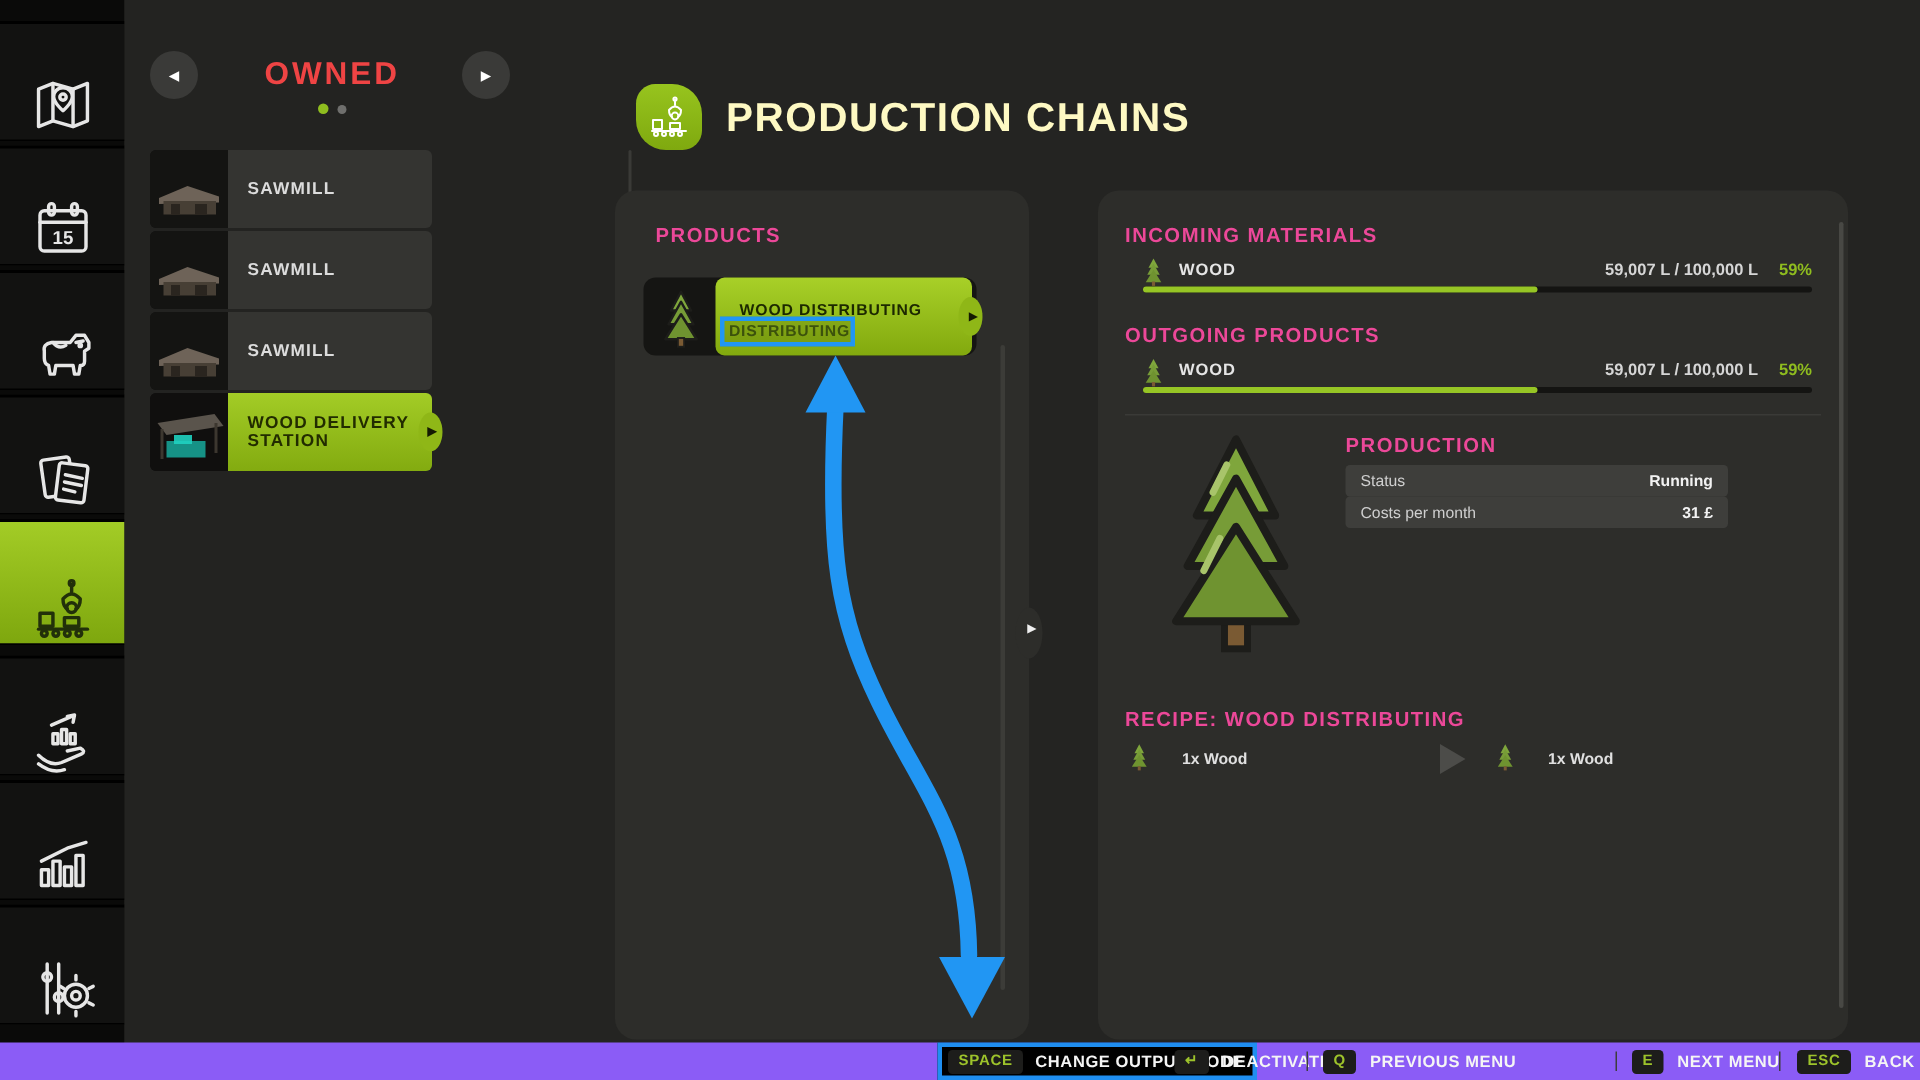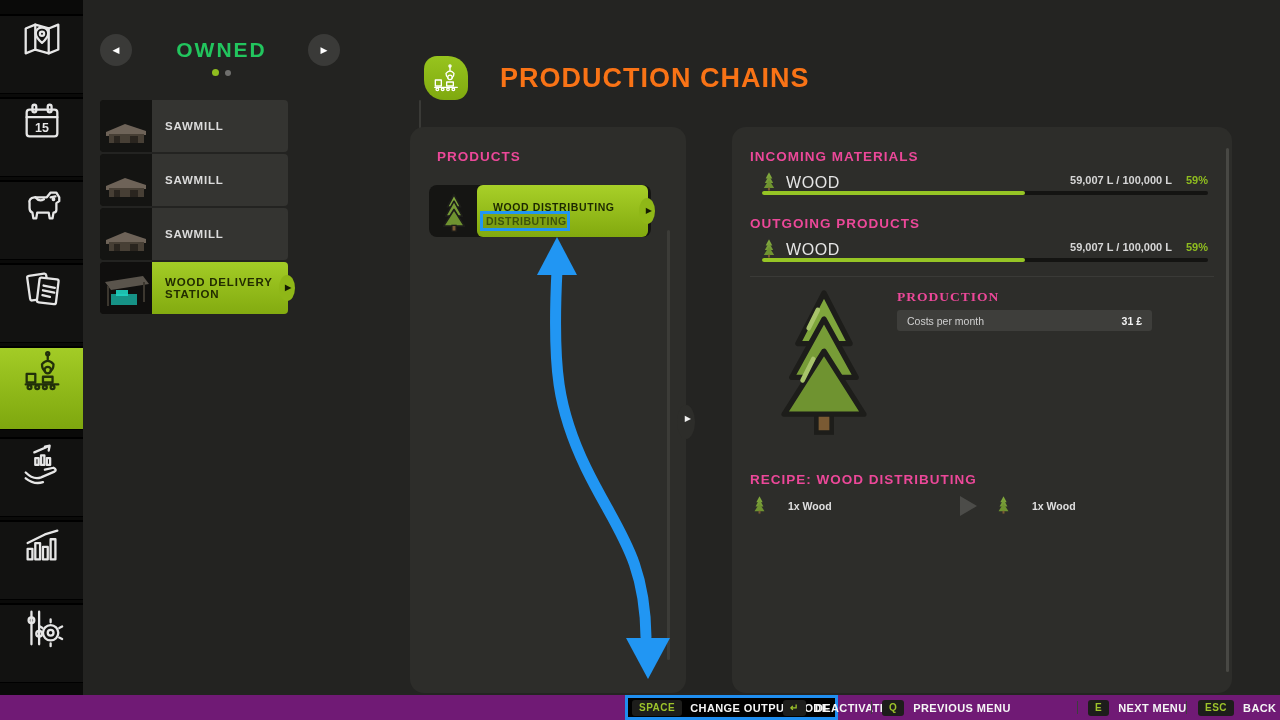--- a/index.html
+++ b/index.html
@@ -6,50 +6,50 @@
   html,body { background:#000; }
   #screen {
     position:relative; width:1280px; height:720px; overflow:hidden;
     background:#242422;
     font-family:"Liberation Sans", sans-serif;
   }
   
   #sidebar { position:absolute; left:0; top:0; width:83px; height:720px; background:#0a0a09; }
   .side-tile {
     position:absolute; left:0; width:83px; height:80px; background:#121211;
-    display:flex; align-items:flex-start; justify-content:center;
+    display:flex; align-items:flex-end; justify-content:center;
     border-top:2px solid #000; border-bottom:1px solid #000;
   }
   .side-tile svg { width:46px; height:46px; stroke:#e6e6e6; fill:none; stroke-width:2.4; stroke-linecap:round; stroke-linejoin:round; }
   .side-tile.active { background:linear-gradient(180deg,#a3cc26,#7ea70e); height:84px; }
   .side-tile.active svg { stroke:#22300a; }
   .side-tab-arrow { position:absolute; right:-8px; top:50%; transform:translateY(-50%); font-size:8px; color:#101505; line-height:1; }
   
   #owned-col { position:absolute; left:83px; top:0; width:277px; height:720px; background:#232321; }
   .pager-btn { position:absolute; top:34px; width:32px; height:32px; border-radius:50%; background:#3a3a38; display:flex; align-items:center; justify-content:center; color:#fff; font-size:9px; }
-  #owned-title { position:absolute; top:38px; left:0; width:277px; text-align:center; color:#22c55e; font-size:21px; font-weight:bold; letter-spacing:2px; }
+  #owned-title { position:absolute; top:38px; left:0; width:277px; text-align:center; color:#ef4444; font-size:21px; font-weight:bold; letter-spacing:2px; }
   #owned-dots { position:absolute; top:69px; left:0; width:277px; display:flex; justify-content:center; gap:6px; }
   .dot { width:7px; height:7px; border-radius:50%; }
   .dot.on { background:#8fbd1f; }
   .dot.off { background:#6f6f6d; width:6px; height:6px; margin-top:1px; }
   .owned-item { position:absolute; left:17px; width:188px; height:52px; display:flex; border-radius:4px; overflow:visible; }
   .owned-thumb { width:52px; height:52px; border-radius:4px 0 0 4px; background:#141412; flex:none; overflow:hidden; }
   .owned-label {
     flex:1; background:#343431; border-radius:0 4px 4px 0; display:flex; align-items:center;
     padding-left:13px; color:#dcdcdc; font-size:11.5px; font-weight:bold; letter-spacing:0.8px;
   }
   .owned-item.selected .owned-label { background:linear-gradient(180deg,#a3cc26,#83ab10); color:#222c00; position:relative; }
   .item-bump { position:absolute; right:-7px; top:50%; transform:translateY(-50%); width:16px; height:26px; border-radius:50%; background:#8fb717; }
   .item-arrow { position:absolute; right:-4px; top:50%; transform:translateY(-50%); font-size:8px; color:#141a02; line-height:1; }
   #owned-scroll { position:absolute; left:336px; top:100px; width:2px; height:588px; background:#3a3a37; border-radius:1px; }
   
   #page-header { position:absolute; left:424px; top:56px; display:flex; align-items:center; gap:16px; }
   #header-icon { width:44px; height:44px; background:linear-gradient(180deg,#97c41e,#7fa90f); border-radius:13px 20px 13px 20px; display:flex; align-items:center; justify-content:center; }
   #header-icon svg { width:32px; height:32px; stroke:#fff; fill:none; stroke-width:2; stroke-linecap:round; stroke-linejoin:round; }
-  #page-title { color:#f97316; font-size:27px; font-weight:600; letter-spacing:1px;margin-left:16px; }
+  #page-title { color:#fef9c3; font-size:27px; font-weight:600; letter-spacing:1px; }
   
   .panel { position:absolute; top:127px; background:#2d2d2a; border-radius:14px; }
   #products-panel { left:410px; width:276px; height:566px; }
   #right-panel { left:732px; width:500px; height:566px; }
   .panel-h { color:#ec4899; font-size:13.5px; font-weight:bold; letter-spacing:1px; }
   #products-title { position:absolute; left:27px; top:22px; }
   .panel-bump { position:absolute; right:-9px; top:278px; width:18px; height:34px; border-radius:50%; background:#2d2d2a; }
   .panel-bump-arrow { position:absolute; right:-5px; top:288px; color:#f0f0f0; font-size:8px; line-height:1; }
   #products-scroll { position:absolute; left:257px; top:103px; width:3px; height:430px; background:#3c3c38; border-radius:2px; }
   
@@ -61,41 +61,41 @@
   }
   #product-name { color:#1c2800; font-size:10.5px; font-weight:bold; letter-spacing:0.6px; }
   #product-mode-box {
     position:absolute; left:3px; top:26px; width:90px; height:20px;
     border:3px solid #2196f3; background:rgba(0,0,0,0.10); display:flex; align-items:center; padding-left:3px;
   }
   #product-mode { color:#3c520c; font-size:10.5px; font-weight:bold; letter-spacing:0.5px; }
   
   .sec-h { position:absolute; left:18px; }
   .fill-row { position:absolute; left:30px; width:446px; height:24px; }
-  .fill-row .row-name { position:absolute; left:24px; top:3px; color:#e5e5e5; font-size:16px; font-weight:normal; letter-spacing:0.6px; }
+  .fill-row .row-name { position:absolute; left:24px; top:3px; color:#e5e5e5; font-size:11px; font-weight:bold; letter-spacing:0.6px; }
   .fill-row .row-amount { position:absolute; right:36px; top:3px; color:#d6d6d6; font-size:11px; font-weight:600; }
   .fill-row .row-pct { position:absolute; right:0; top:3px; color:#8fbd1f; font-size:11px; font-weight:bold; }
   .bar { position:absolute; left:0; top:20px; width:446px; height:4px; background:#141412; border-radius:2px; }
   .bar-fill { height:4px; background:#96c525; border-radius:2px; }
   .tree-ico { display:inline-block; }
   #rp-divider { position:absolute; left:18px; top:149px; width:464px; height:1px; background:#3a3a37; }
   #big-tree { position:absolute; left:46px; top:161px; }
-  #production-title { position:absolute; left:165px; top:162px;font-family:Liberation Serif, serif; }
+  #production-title { position:absolute; left:165px; top:162px; }
   #prod-table { position:absolute; left:165px; top:183px; width:255px; }
   .pt-row { height:21px; display:flex; align-items:center; justify-content:space-between; padding:0 10px; border-radius:3px; }
   .pt-row.odd { background:#3e3e3b; }
   .pt-label { color:#cfcfcf; font-size:10.5px; }
   .pt-value { color:#f2f2f2; font-size:10.5px; font-weight:bold; }
   #recipe-title { position:absolute; left:18px; top:345px; }
   #recipe-row { position:absolute; left:18px; top:366px; width:460px; height:26px; }
   .recipe-qty { position:absolute; top:7px; color:#e0e0e0; font-size:10.5px; font-weight:600; }
   #recipe-arrow { position:absolute; left:210px; top:3px; width:0; height:0; border-left:17px solid #4c4c49; border-top:10px solid transparent; border-bottom:10px solid transparent; }
   #rp-scroll { position:absolute; left:494px; top:21px; width:3px; height:524px; background:#484844; border-radius:2px; }
   
-  #bottom-bar { position:absolute; left:0; top:695px; width:1280px; height:25px; background:#701a75; }
+  #bottom-bar { position:absolute; left:0; top:695px; width:1280px; height:25px; background:#8b5cf6; }
   .sc-group { position:absolute; top:0; height:25px; display:flex; align-items:center; gap:9px; }
   .sc-key {
     background:#1d1d1b; border-radius:3px; color:#9dc32b; font-size:10px; font-weight:bold;
     padding:3px 7px; letter-spacing:0.5px; line-height:1;
   }
   .sc-label { color:#f5f5f5; font-size:11px; font-weight:bold; letter-spacing:0.4px; white-space:nowrap; }
   .sc-sep { position:absolute; top:6px; width:1px; height:13px; background:#3d3d3d; }
   #sc-highlight { left:625px; border:3px solid #1f8ef0; padding:0 6px 0 4px; background:#000; gap:8px; }
   
   #arrow-overlay { position:absolute; left:0; top:0; width:1280px; height:720px; pointer-events:none; z-index:40; }
@@ -337,20 +337,24 @@
         <polygon points="30,3 13,36 47,36" fill="#7fa63c" stroke="#1d1d1a" stroke-width="3.5" stroke-linejoin="round"></polygon>
         <polygon points="30,20 9,58 51,58" fill="#779c37" stroke="#1d1d1a" stroke-width="3.5" stroke-linejoin="round"></polygon>
         <polygon points="30,41 4,82 56,82" fill="#6f9330" stroke="#1d1d1a" stroke-width="3.5" stroke-linejoin="round"></polygon>
         <path d="M26 14 L20 26 M23 46 L16 60" stroke="#a8c46a" stroke-width="3" stroke-linecap="round" fill="none"></path>
       </svg>
     </div>
 
     <div class="panel-h" id="production-title">PRODUCTION</div>
     <div id="prod-table">
       <div class="pt-row odd">
+        <span class="pt-label">Status</span>
+        <span class="pt-value">Running</span>
+      </div>
+      <div class="pt-row odd">
         <span class="pt-label">Costs per month</span>
         <span class="pt-value">31 £</span>
       </div>
     </div>
 
     <div class="panel-h" id="recipe-title">RECIPE: WOOD DISTRIBUTING</div>
     <div id="recipe-row">
       <span style="position:absolute;left:3px;top:2px">
         <svg width="13" height="19" viewBox="0 0 60 96">
             <polygon points="30,6 14,36 46,36" fill="#7fa63c"></polygon>

